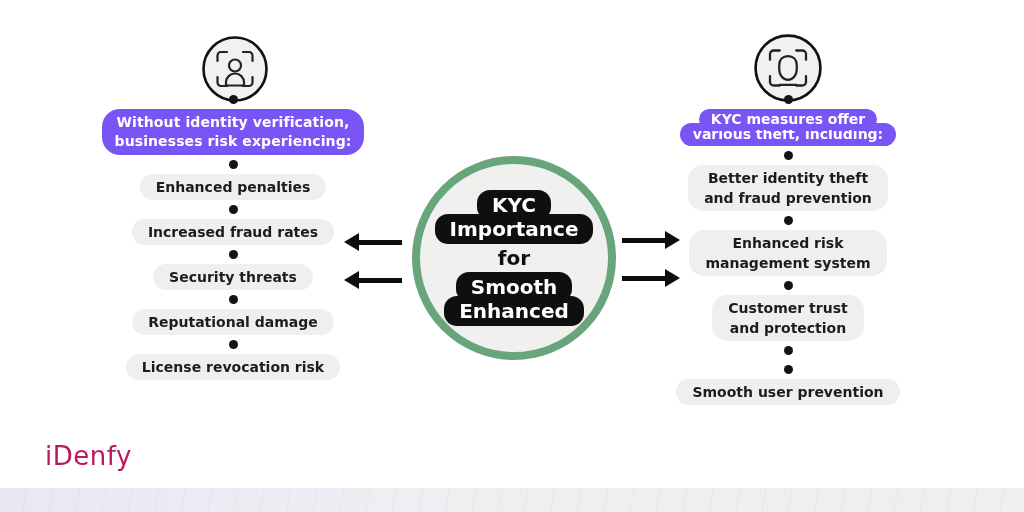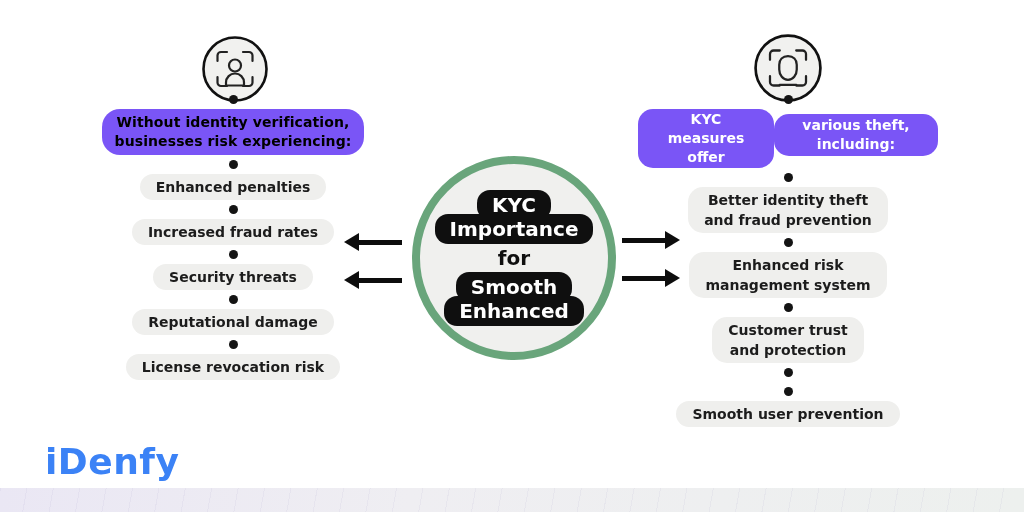--- a/index.html
+++ b/index.html
@@ -7,21 +7,21 @@
     position:relative;width:1024px;height:512px;overflow:hidden;
     background:#ffffff;
     font-family:"DejaVu Sans","Liberation Sans",sans-serif;
   }
   
   .col{position:absolute;top:90px;width:300px;display:flex;flex-direction:column;align-items:center;}
   .col-left{left:83px;}
   .col-right{left:638px;}
   .dot{width:9px;height:9px;border-radius:50%;background:#141414;margin:5px 0;flex:none;}
   .bubble{
-    background:#7a55f6;color:#000000;border-radius:18px;
+    background:#7a55f6;color:#ffffff;border-radius:18px;
     padding:4px 13px;font-size:14px;font-weight:bold;line-height:19px;
     text-align:center;white-space:pre-line;letter-spacing:.1px;
   }
   .blob-top{
     background:#7a55f6;color:#fff;border-radius:15px;padding:1px 12px;
     font-size:14px;font-weight:bold;line-height:19px;text-align:center;position:relative;z-index:1;
   }
   .blob-bottom{
     background:#7a55f6;color:#fff;border-radius:15px;padding:2px 13px;margin-top:-7px;
     font-size:14px;font-weight:bold;line-height:19px;text-align:center;
@@ -53,22 +53,22 @@
   
   .band{
     position:absolute;left:0;bottom:0;width:1024px;height:24px;
     background:linear-gradient(90deg,#eae7f4 0%,#efeef2 40%,#edf0ee 100%);
   }
   .band .stripes{
     position:absolute;inset:0;
     background:repeating-linear-gradient(100deg,rgba(130,120,180,0.07) 0 1px,rgba(255,255,255,0) 1px 26px);
   }
   .logo{
-    position:absolute;left:45px;top:441px;font-size:36px;font-weight:bold;
-    color:#3b82f6;letter-spacing:.5px;
+    position:absolute;left:45px;top:441px;font-size:26px;font-weight:normal;
+    color:#be185d;letter-spacing:.5px;
   }
 </style>
 </head>
 <body>
 
 <div class="canvas">
 
   <svg class="scan-icon" style="left:201px;top:35px" width="68" height="68" viewBox="0 0 68 68">
     <circle cx="34" cy="34" r="31.5" fill="#f1f1ef" stroke="#111" stroke-width="2.6"></circle>
     <g fill="none" stroke="#222" stroke-width="2.2" stroke-linecap="round">
@@ -104,21 +104,21 @@
     <div class="dot"></div>
     <div class="pill">Security threats</div>
     <div class="dot"></div>
     <div class="pill">Reputational damage</div>
     <div class="dot"></div>
     <div class="pill">License revocation risk</div>
   </div>
 
   <div class="col col-right">
     <div class="dot"></div>
-    <div style="display:flex;flex-direction:row;align-items:center;">
+    <div style="display:flex;flex-direction:column;align-items:center;">
       <div class="blob-top">KYC measures offer</div>
       <div class="blob-bottom">various theft, including:</div>
     </div>
     <div class="dot"></div>
     <div class="pill">Better identity theft
 and fraud prevention</div>
     <div class="dot"></div>
     <div class="pill">Enhanced risk
 management system</div>
     <div class="dot"></div>

